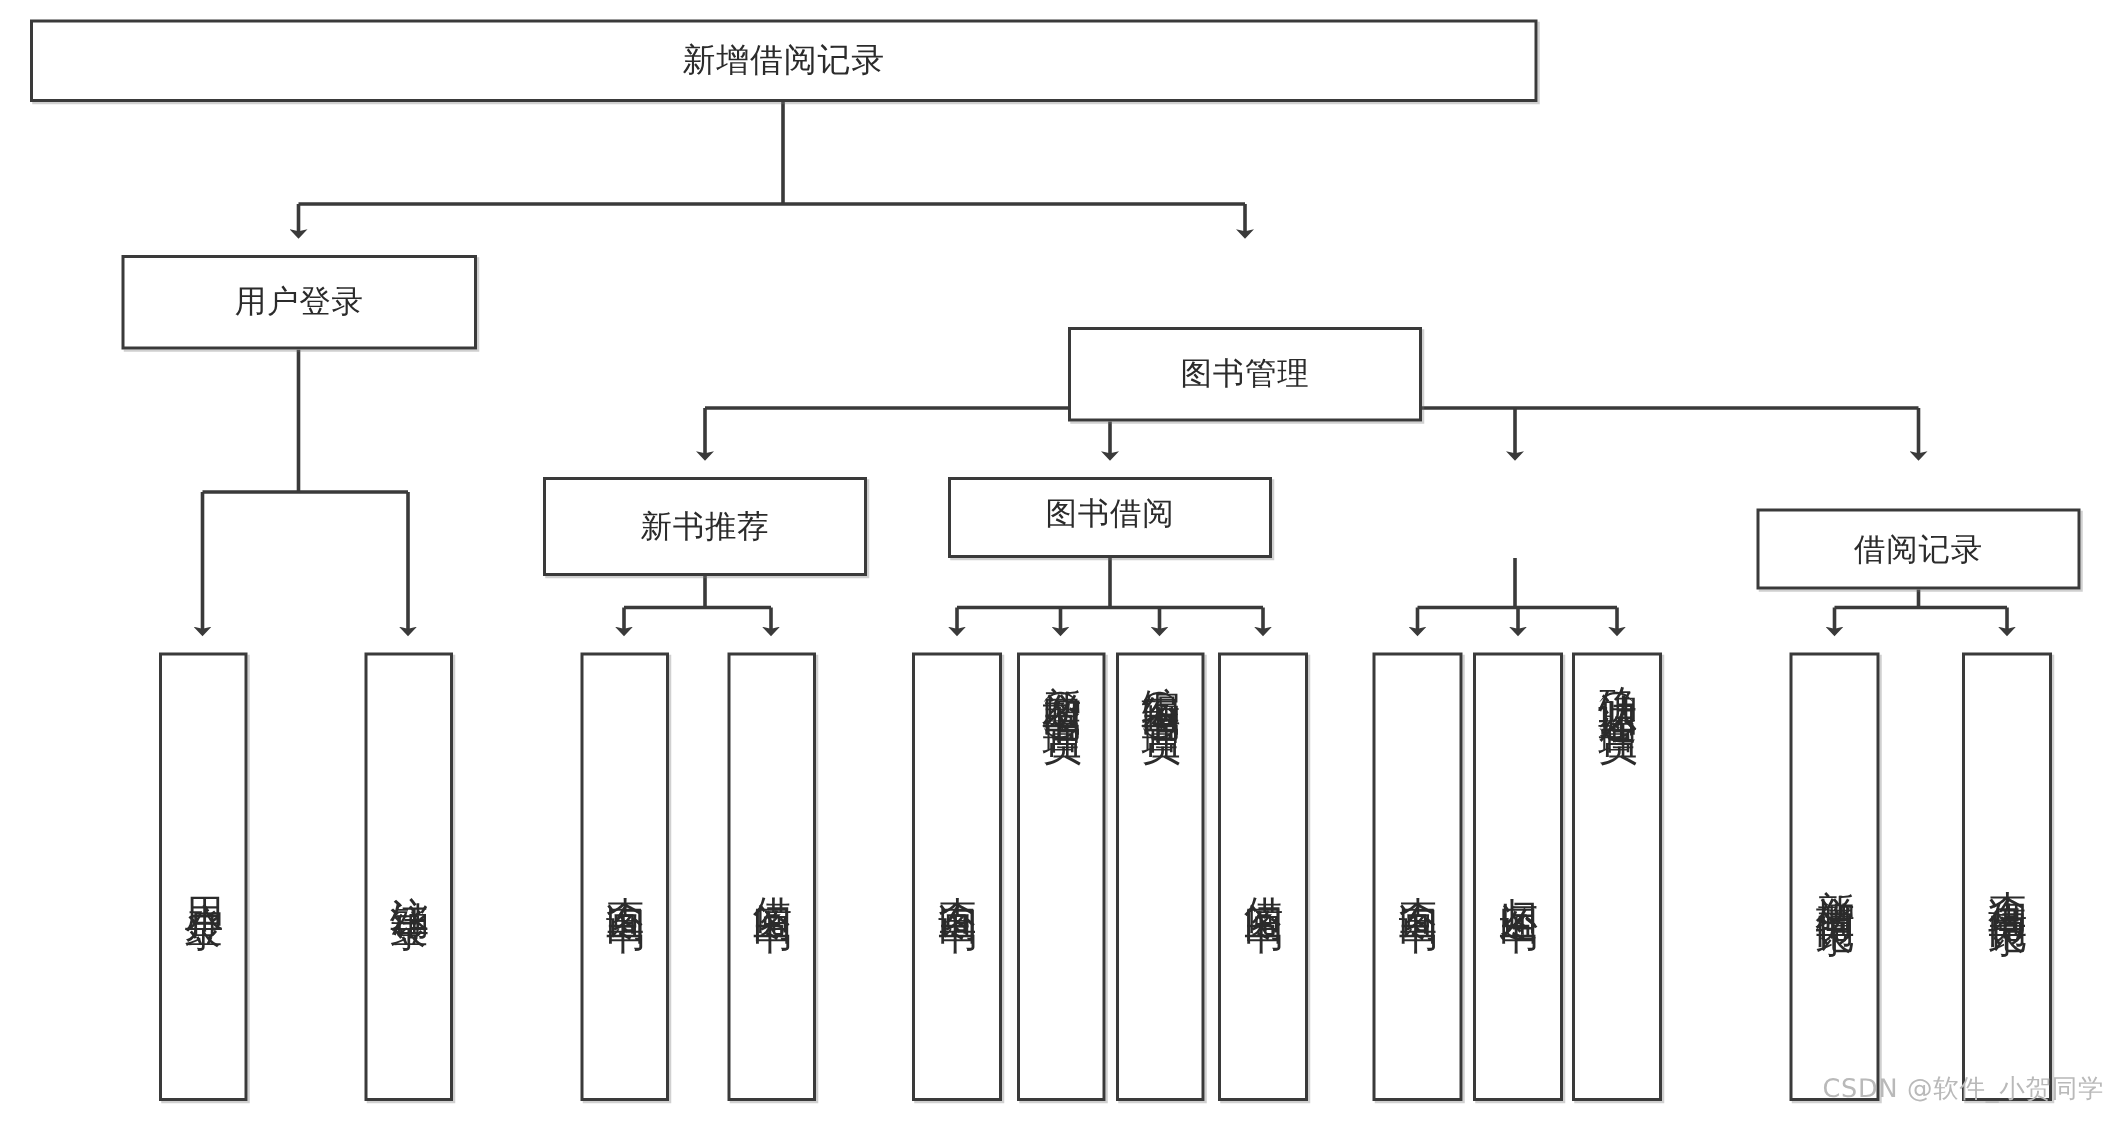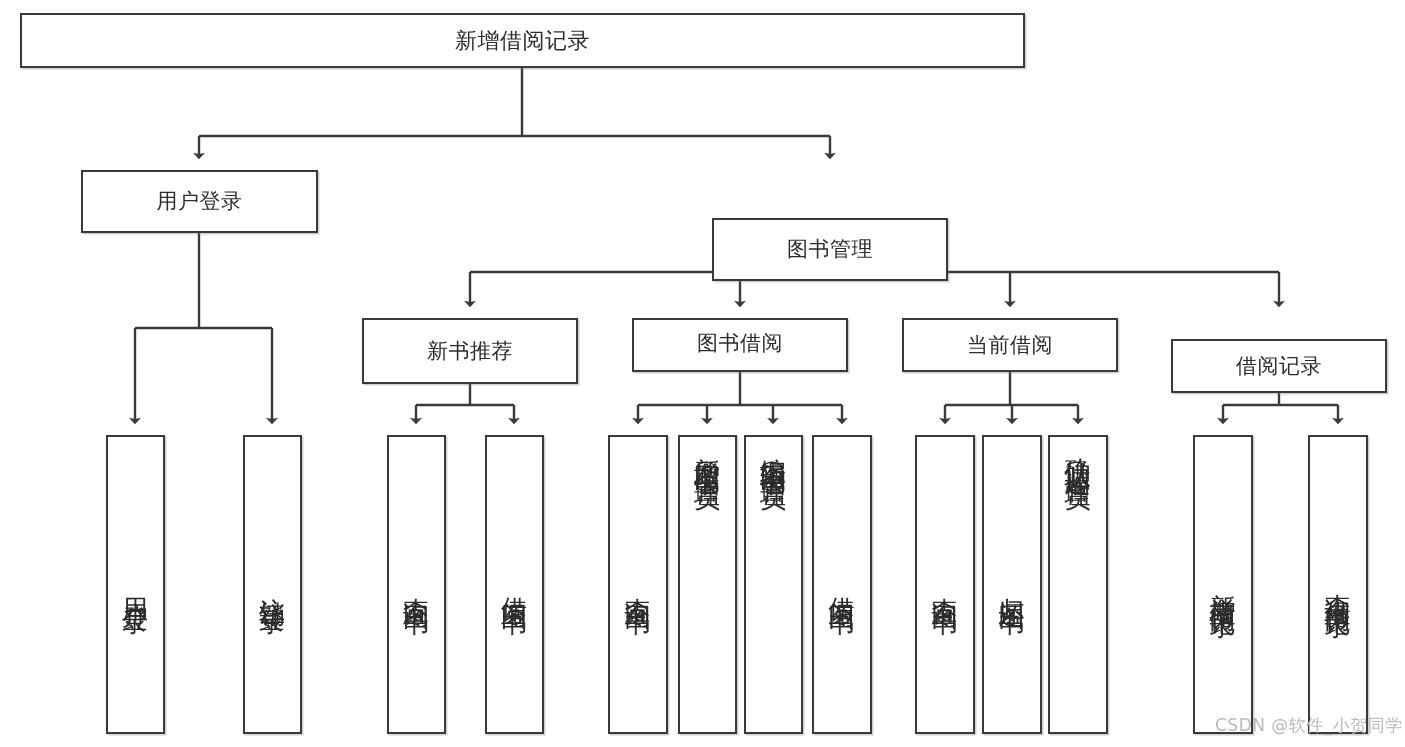--- a/index.html
+++ b/index.html
@@ -145,23 +145,20 @@
   <div class="node h" style="left:712px; top:170px; width:236px; height:63px;margin-top:48px;">
     <span class="lbl">图书管理</span>
   </div>
 
   <div class="node h" style="left:362px; top:318px; width:216px; height:66px;">
     <span class="lbl">新书推荐</span>
   </div>
   <div class="node h" style="left:632px; top:318px; width:216px; height:54px;font-family:Liberation Mono, monospace;">
     <span class="lbl">图书借阅</span>
   </div>
-  <div class="node h" style="left:902px; top:318px; width:216px; height:54px;">
-    <span class="lbl">当前借阅</span>
-  </div>
   <div class="node h" style="left:1171px; top:318px; width:216px; height:54px;margin-top:21px;">
     <span class="lbl">借阅记录</span>
   </div>
 
   <div class="node v mid" style="left:106px; top:435px; width:59px; height:299px;">
     <span class="lbl">用户登录</span>
   </div>
   <div class="node v mid" style="left:243px; top:435px; width:59px; height:299px;">
     <span class="lbl">注销登录</span>
   </div>

